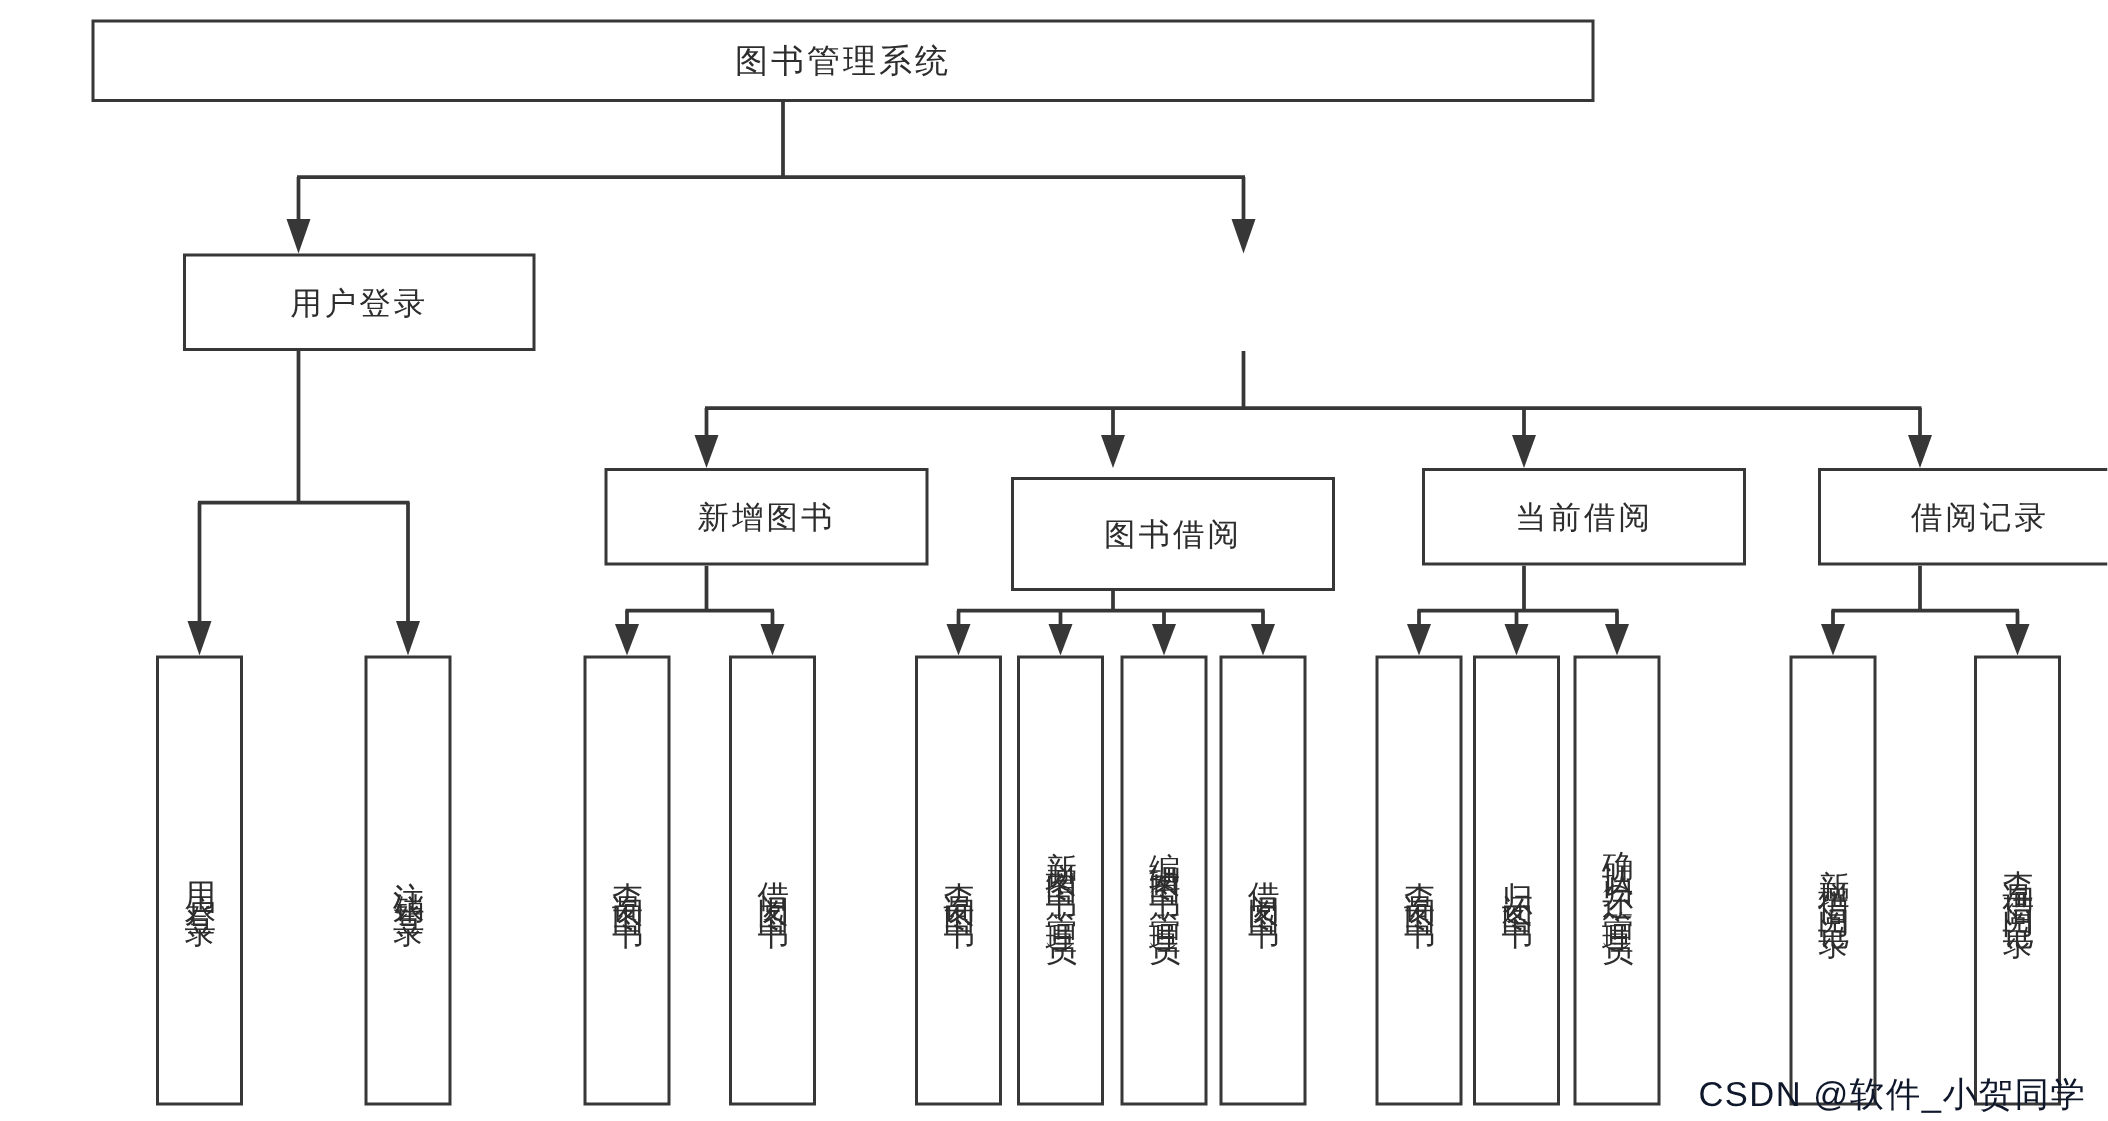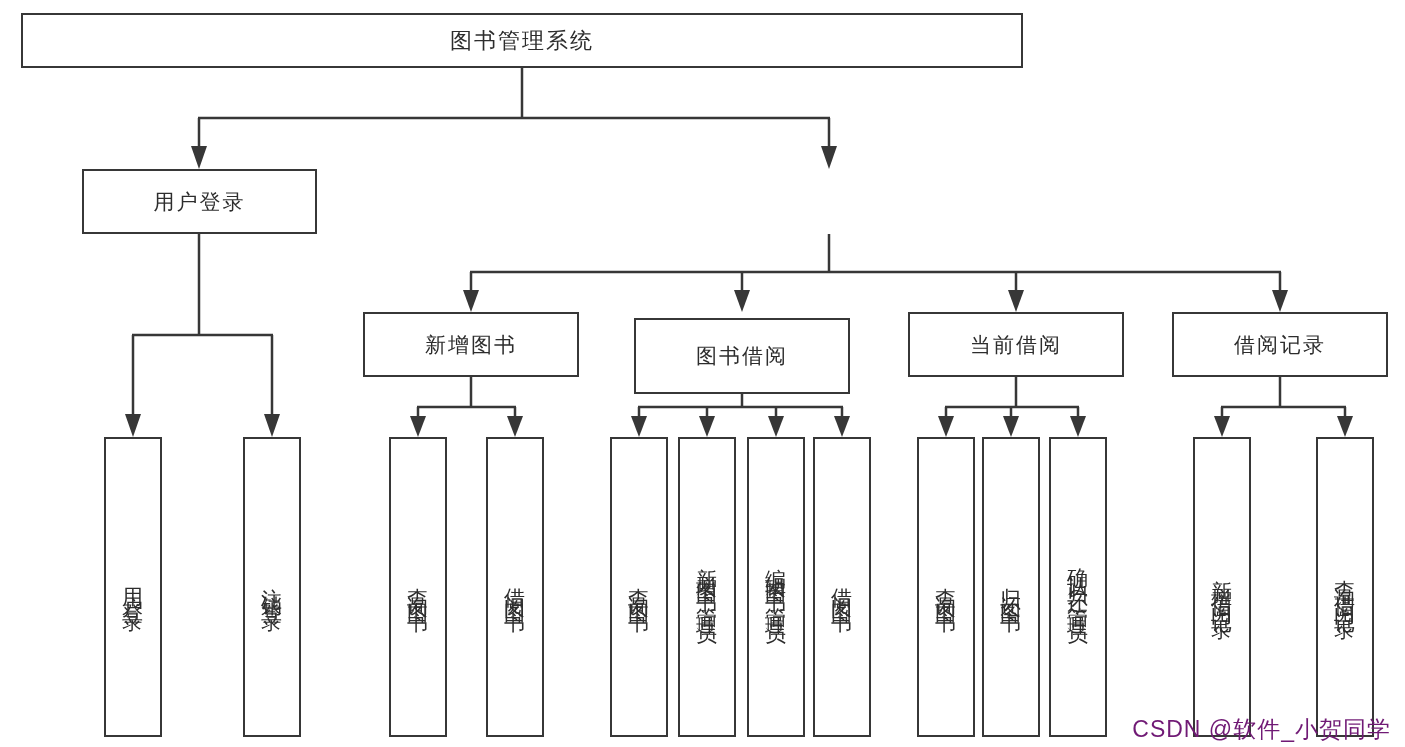--- a/index.html
+++ b/index.html
@@ -15,36 +15,36 @@
   .node {
     position: absolute;
     box-sizing: border-box;
     border: 2.5px solid #373737;
     background: #ffffff;
     display: flex;
     align-items: center;
     justify-content: center;
     color: #2d2d2d;
   }
-  .hnode { font-size: 21px; letter-spacing: 2px; }
+  .hnode { font-size: 21px; letter-spacing: 2px; margin-left: 40px; }
   .root  { font-size: 22px; }
   .vnode span {
     writing-mode: vertical-rl;
     text-orientation: mixed;
     font-size: 21px;
     letter-spacing: 8px;
     line-height: 1;
     white-space: nowrap;
   }
   .watermark {
     position: absolute;
     right: 14px;
     top: 714px;
     font-size: 23px;
-    color: #701a75;
+    color: #0f172a;
     letter-spacing: 1px;
     white-space: nowrap;
   }
   line, polyline { stroke: #373737; stroke-width: 2.5; fill: none; }
   polygon { fill: #373737; stroke: none; }
 </style>
 </head>
 <body>
 
 <div id="stage">

